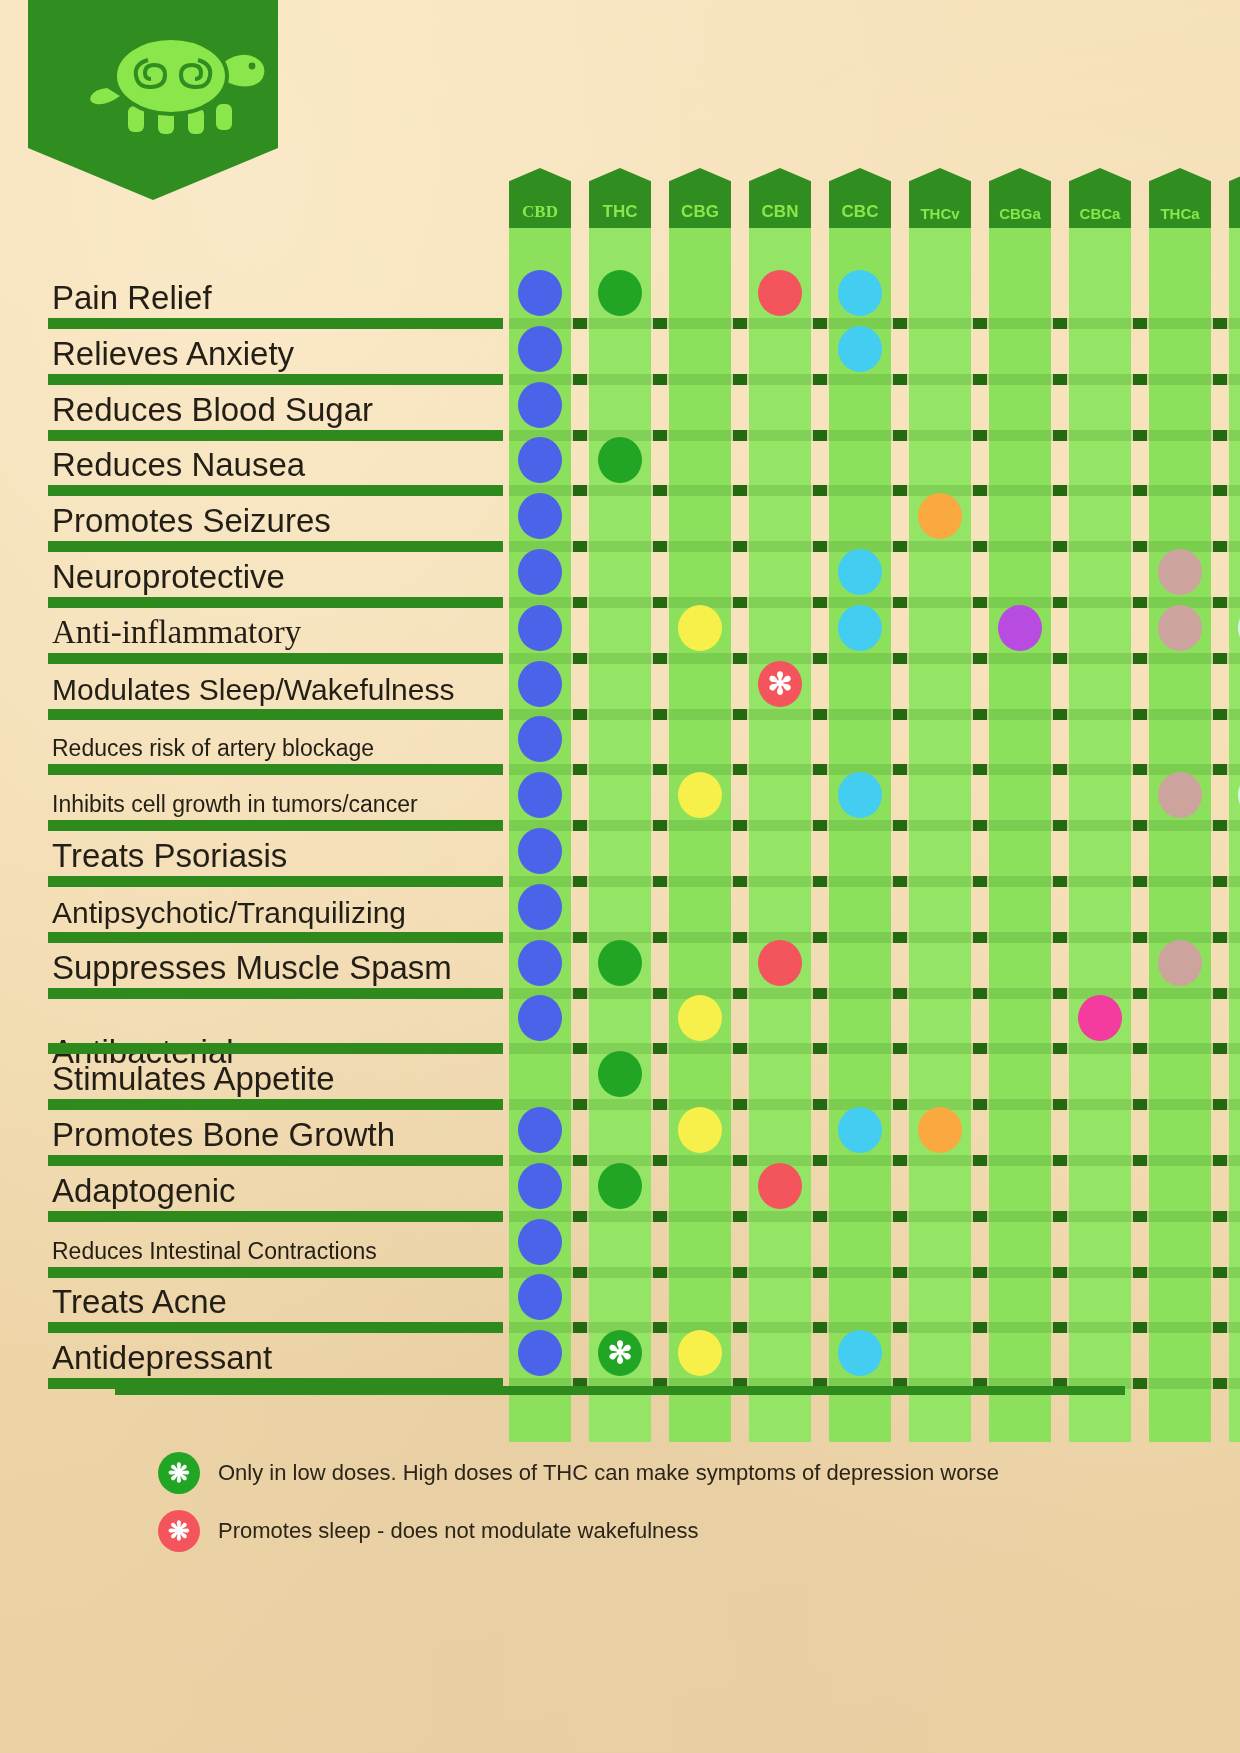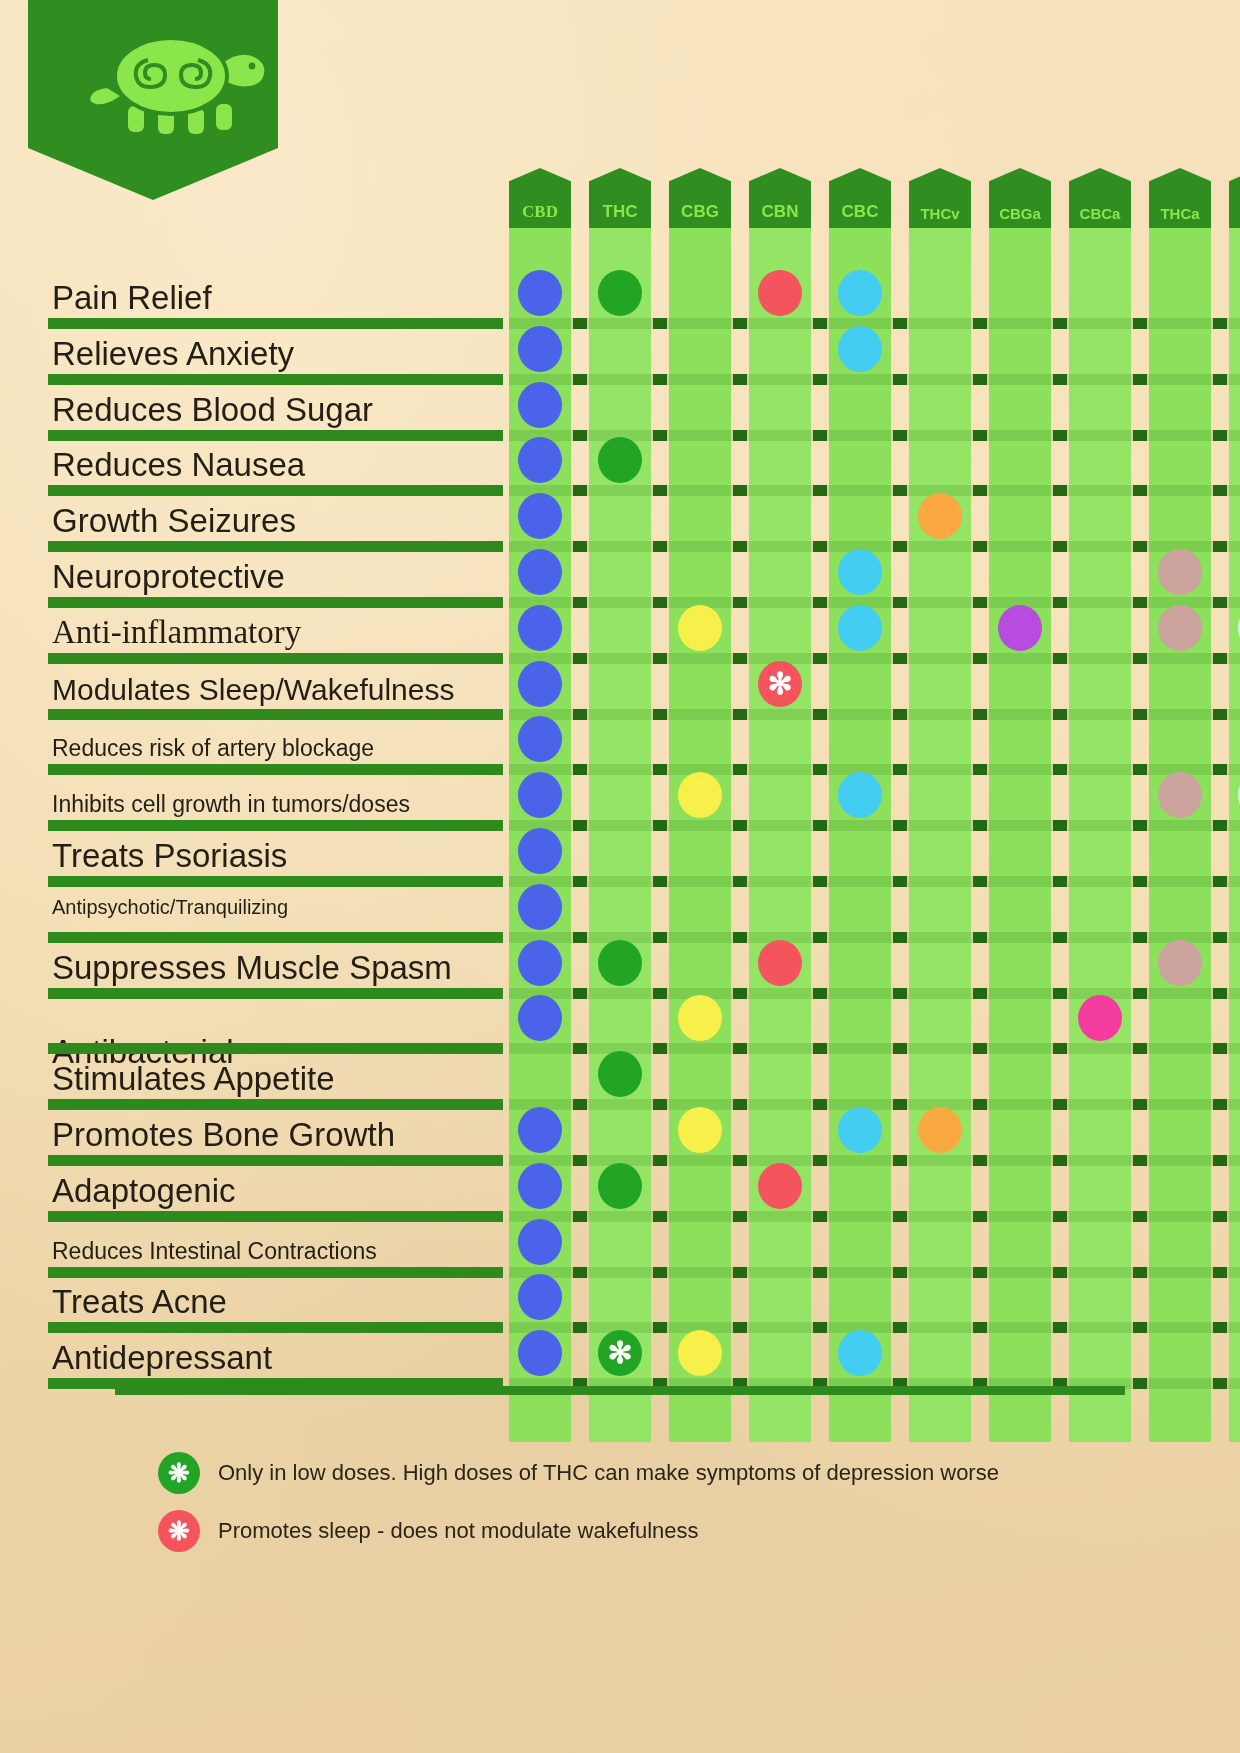--- a/index.html
+++ b/index.html
@@ -188,21 +188,21 @@
     <div class="rband" style="top: 485.4px; left: 509px; width: 782px; background: rgba(46, 120, 24, 0.18);"></div>
     <div class="tick" style="top: 485.4px; left: 573px;"></div>
     <div class="tick" style="top: 485.4px; left: 653px;"></div>
     <div class="tick" style="top: 485.4px; left: 733px;"></div>
     <div class="tick" style="top: 485.4px; left: 813px;"></div>
     <div class="tick" style="top: 485.4px; left: 893px;"></div>
     <div class="tick" style="top: 485.4px; left: 973px;"></div>
     <div class="tick" style="top: 485.4px; left: 1053px;"></div>
     <div class="tick" style="top: 485.4px; left: 1133px;"></div>
     <div class="tick" style="top: 485.4px; left: 1213px;"></div>
-    <div class="rlabel" style="font-size: 33px; top: 502.2px;">Growth Seizures</div>
+    <div class="rlabel" style="font-size: 33px; top: 502.2px;">Promotes Seizures</div>
     <div class="rline" style="top: 541.2px; width: 455px;"></div>
     <div class="rband" style="top: 541.2px; left: 509px; width: 782px; background: rgba(46, 120, 24, 0.18);"></div>
     <div class="tick" style="top: 541.2px; left: 573px;"></div>
     <div class="tick" style="top: 541.2px; left: 653px;"></div>
     <div class="tick" style="top: 541.2px; left: 733px;"></div>
     <div class="tick" style="top: 541.2px; left: 813px;"></div>
     <div class="tick" style="top: 541.2px; left: 893px;"></div>
     <div class="tick" style="top: 541.2px; left: 973px;"></div>
     <div class="tick" style="top: 541.2px; left: 1053px;"></div>
     <div class="tick" style="top: 541.2px; left: 1133px;"></div>
@@ -248,21 +248,21 @@
     <div class="rband" style="top: 764.4px; left: 509px; width: 782px; background: rgba(46, 120, 24, 0.18);"></div>
     <div class="tick" style="top: 764.4px; left: 573px;"></div>
     <div class="tick" style="top: 764.4px; left: 653px;"></div>
     <div class="tick" style="top: 764.4px; left: 733px;"></div>
     <div class="tick" style="top: 764.4px; left: 813px;"></div>
     <div class="tick" style="top: 764.4px; left: 893px;"></div>
     <div class="tick" style="top: 764.4px; left: 973px;"></div>
     <div class="tick" style="top: 764.4px; left: 1053px;"></div>
     <div class="tick" style="top: 764.4px; left: 1133px;"></div>
     <div class="tick" style="top: 764.4px; left: 1213px;"></div>
-    <div class="rlabel" style="font-size: 23px; top: 791.2px;">Inhibits cell growth in tumors/doses</div>
+    <div class="rlabel" style="font-size: 23px; top: 791.2px;">Inhibits cell growth in tumors/cancer</div>
     <div class="rline" style="top: 820.2px; width: 455px;"></div>
     <div class="rband" style="top: 820.2px; left: 509px; width: 782px; background: rgba(46, 120, 24, 0.18);"></div>
     <div class="tick" style="top: 820.2px; left: 573px;"></div>
     <div class="tick" style="top: 820.2px; left: 653px;"></div>
     <div class="tick" style="top: 820.2px; left: 733px;"></div>
     <div class="tick" style="top: 820.2px; left: 813px;"></div>
     <div class="tick" style="top: 820.2px; left: 893px;"></div>
     <div class="tick" style="top: 820.2px; left: 973px;"></div>
     <div class="tick" style="top: 820.2px; left: 1053px;"></div>
     <div class="tick" style="top: 820.2px; left: 1133px;"></div>
@@ -272,21 +272,21 @@
     <div class="rband" style="top: 876px; left: 509px; width: 782px; background: rgba(46, 120, 24, 0.18);"></div>
     <div class="tick" style="top: 876px; left: 573px;"></div>
     <div class="tick" style="top: 876px; left: 653px;"></div>
     <div class="tick" style="top: 876px; left: 733px;"></div>
     <div class="tick" style="top: 876px; left: 813px;"></div>
     <div class="tick" style="top: 876px; left: 893px;"></div>
     <div class="tick" style="top: 876px; left: 973px;"></div>
     <div class="tick" style="top: 876px; left: 1053px;"></div>
     <div class="tick" style="top: 876px; left: 1133px;"></div>
     <div class="tick" style="top: 876px; left: 1213px;"></div>
-    <div class="rlabel" style="font-size: 20px; top: 895.8px;">Antipsychotic/Tranquilizing</div>
+    <div class="rlabel" style="font-size: 30px; top: 895.8px;">Antipsychotic/Tranquilizing</div>
     <div class="rline" style="top: 931.8px; width: 455px;"></div>
     <div class="rband" style="top: 931.8px; left: 509px; width: 782px; background: rgba(46, 120, 24, 0.18);"></div>
     <div class="tick" style="top: 931.8px; left: 573px;"></div>
     <div class="tick" style="top: 931.8px; left: 653px;"></div>
     <div class="tick" style="top: 931.8px; left: 733px;"></div>
     <div class="tick" style="top: 931.8px; left: 813px;"></div>
     <div class="tick" style="top: 931.8px; left: 893px;"></div>
     <div class="tick" style="top: 931.8px; left: 973px;"></div>
     <div class="tick" style="top: 931.8px; left: 1053px;"></div>
     <div class="tick" style="top: 931.8px; left: 1133px;"></div>

